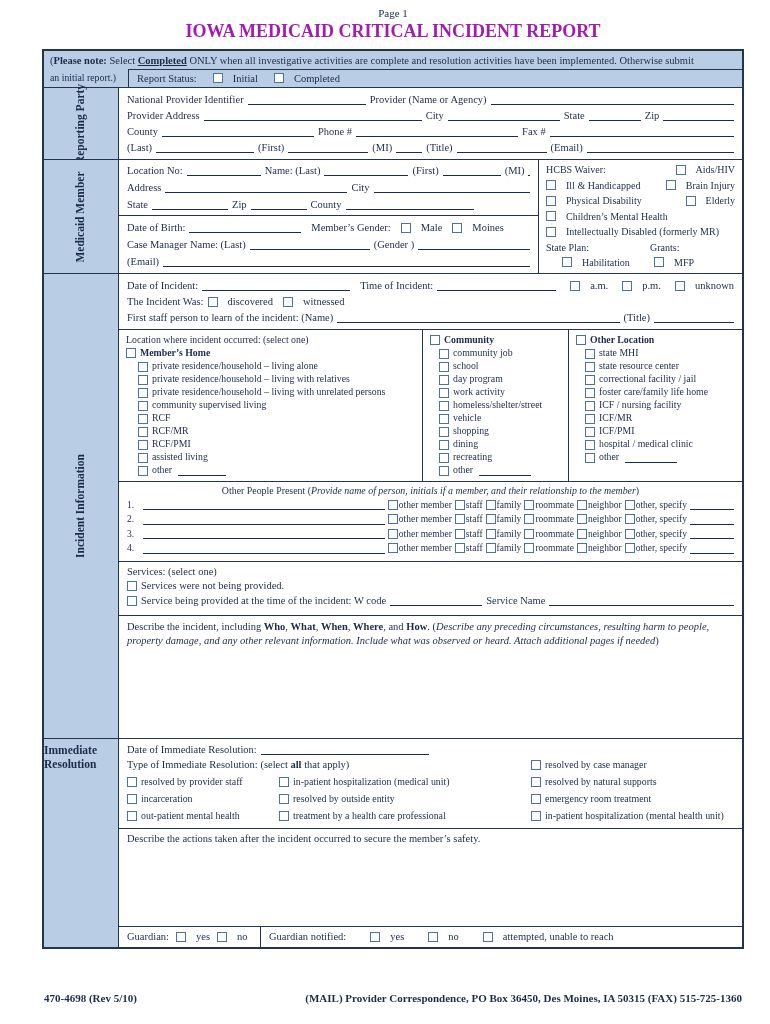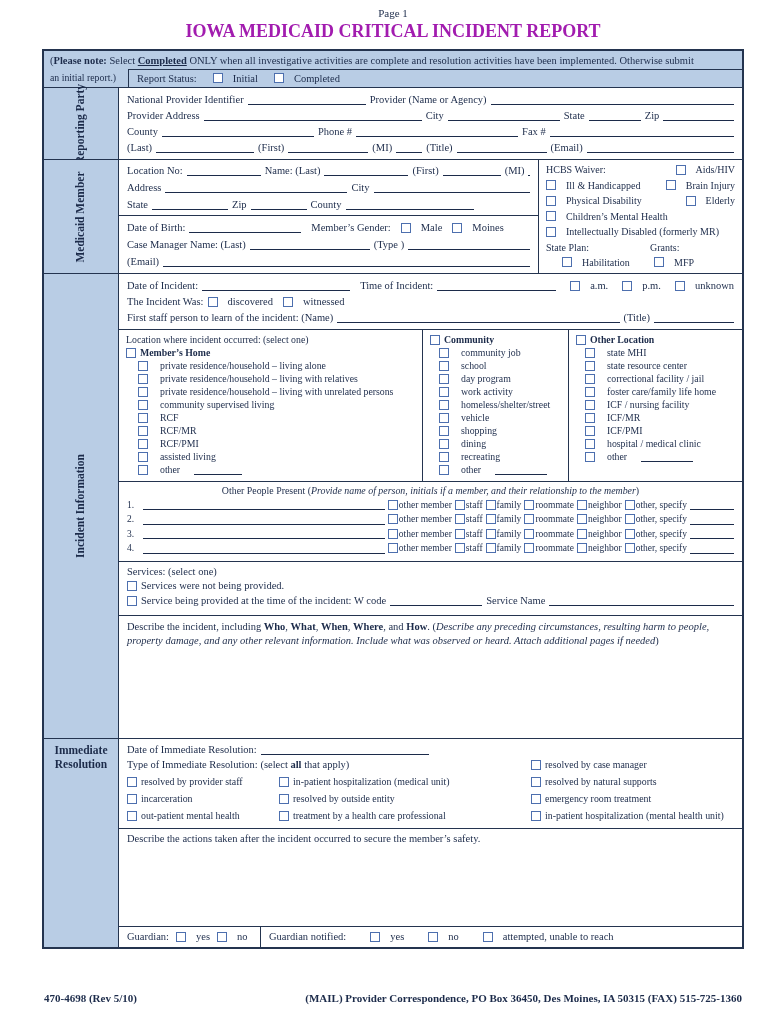--- a/index.html
+++ b/index.html
@@ -47,35 +47,35 @@
   .hcbs-po>:first-child{width:92px}
   
   .ib{border-bottom:1px solid #24344f}
   .pad1{padding:6px 8px 1px}
   .loc{display:flex;font-size:9.8px;line-height:13px}
   .loc-c{padding:3px 4px 5px 7px}
   .loc-c1{flex:1;min-width:0}
   .loc-c2{flex:0 0 146px;border-left:1px solid #24344f}
   .loc-c3{flex:0 0 174px;border-left:1px solid #24344f}
   .loc-t{display:flex;align-items:center;column-gap:4px;font-weight:700}
-  .loc-item{display:flex;align-items:center;column-gap:12px;white-space:nowrap}
+  .loc-item{display:flex;align-items:flex-end;column-gap:4px;white-space:nowrap}
   .loc-c1 .loc-item{padding-left:12px}
   .loc-c2 .loc-item,.loc-c3 .loc-item{padding-left:9px}
   .loc-item .blank{margin-left:2px}
   .ppl{padding:3px 8px 4px;font-size:9.5px}
   .ppl-h{text-align:center;font-size:9.9px;margin-bottom:3px}
   .ppl-row{display:flex;align-items:center;margin-bottom:3.5px;white-space:nowrap}
   .ppl-row>*+*{margin-left:3px}
   .ppl-num{flex:none;width:13px}
   .svc{padding:4px 8px 5px}
   .svc-h{margin-bottom:3px}
   .svc .fl{margin-bottom:4px}
   .desc{padding:4px 8px;height:122px;line-height:13.5px}
   
-  .side-h{text-align:center;padding-top:5px}
+  .side-h{text-align:left;padding-top:5px}
   .sideh-label{display:inline-block;font-weight:700;font-size:11.5px;line-height:1.2}
   .rcA{border-bottom:1px solid #24344f;padding:5px 8px 7px}
   .rcA .fl{margin-bottom:4px}
   .rgrid{display:grid;grid-template-columns:150px 250px 1fr;row-gap:6px;column-gap:2px;margin-top:3px}
   .rtype{grid-column:1/3;white-space:nowrap}
   .rcell{display:flex;align-items:center;column-gap:4px;font-size:9.9px;white-space:nowrap}
   .rcB{border-bottom:1px solid #24344f;padding:4px 8px;height:98px}
   .rcC{display:flex}
   .gl{flex:0 0 142px;border-right:1px solid #24344f;padding:4px 2px 5px 8px;display:flex;align-items:center;column-gap:7px}
   .gr{flex:1;padding:4px 8px 5px;display:flex;align-items:center}
@@ -196,21 +196,21 @@
                 <span>Male</span>
               </span>
             <span class="opt gap10">
                 <span class="cb"></span>
                 <span>Moines</span>
               </span>
           </div>
           <div class="fl">
             <span class="lb">Case Manager Name: (Last)</span>
               <span class="blank" style="width:120px"></span>
-              <span class="lb">(Type )</span>
+              <span class="lb">(Gender )</span>
               <span class="blank fx"></span>
           </div>
           <div class="fl">
             <span class="lb">(Email)</span>
               <span class="blank fx"></span>
           </div>
         </div>
         <div class="mm-right">
           <div id="hcbs-rows">
               <div class="hcbs-row">

